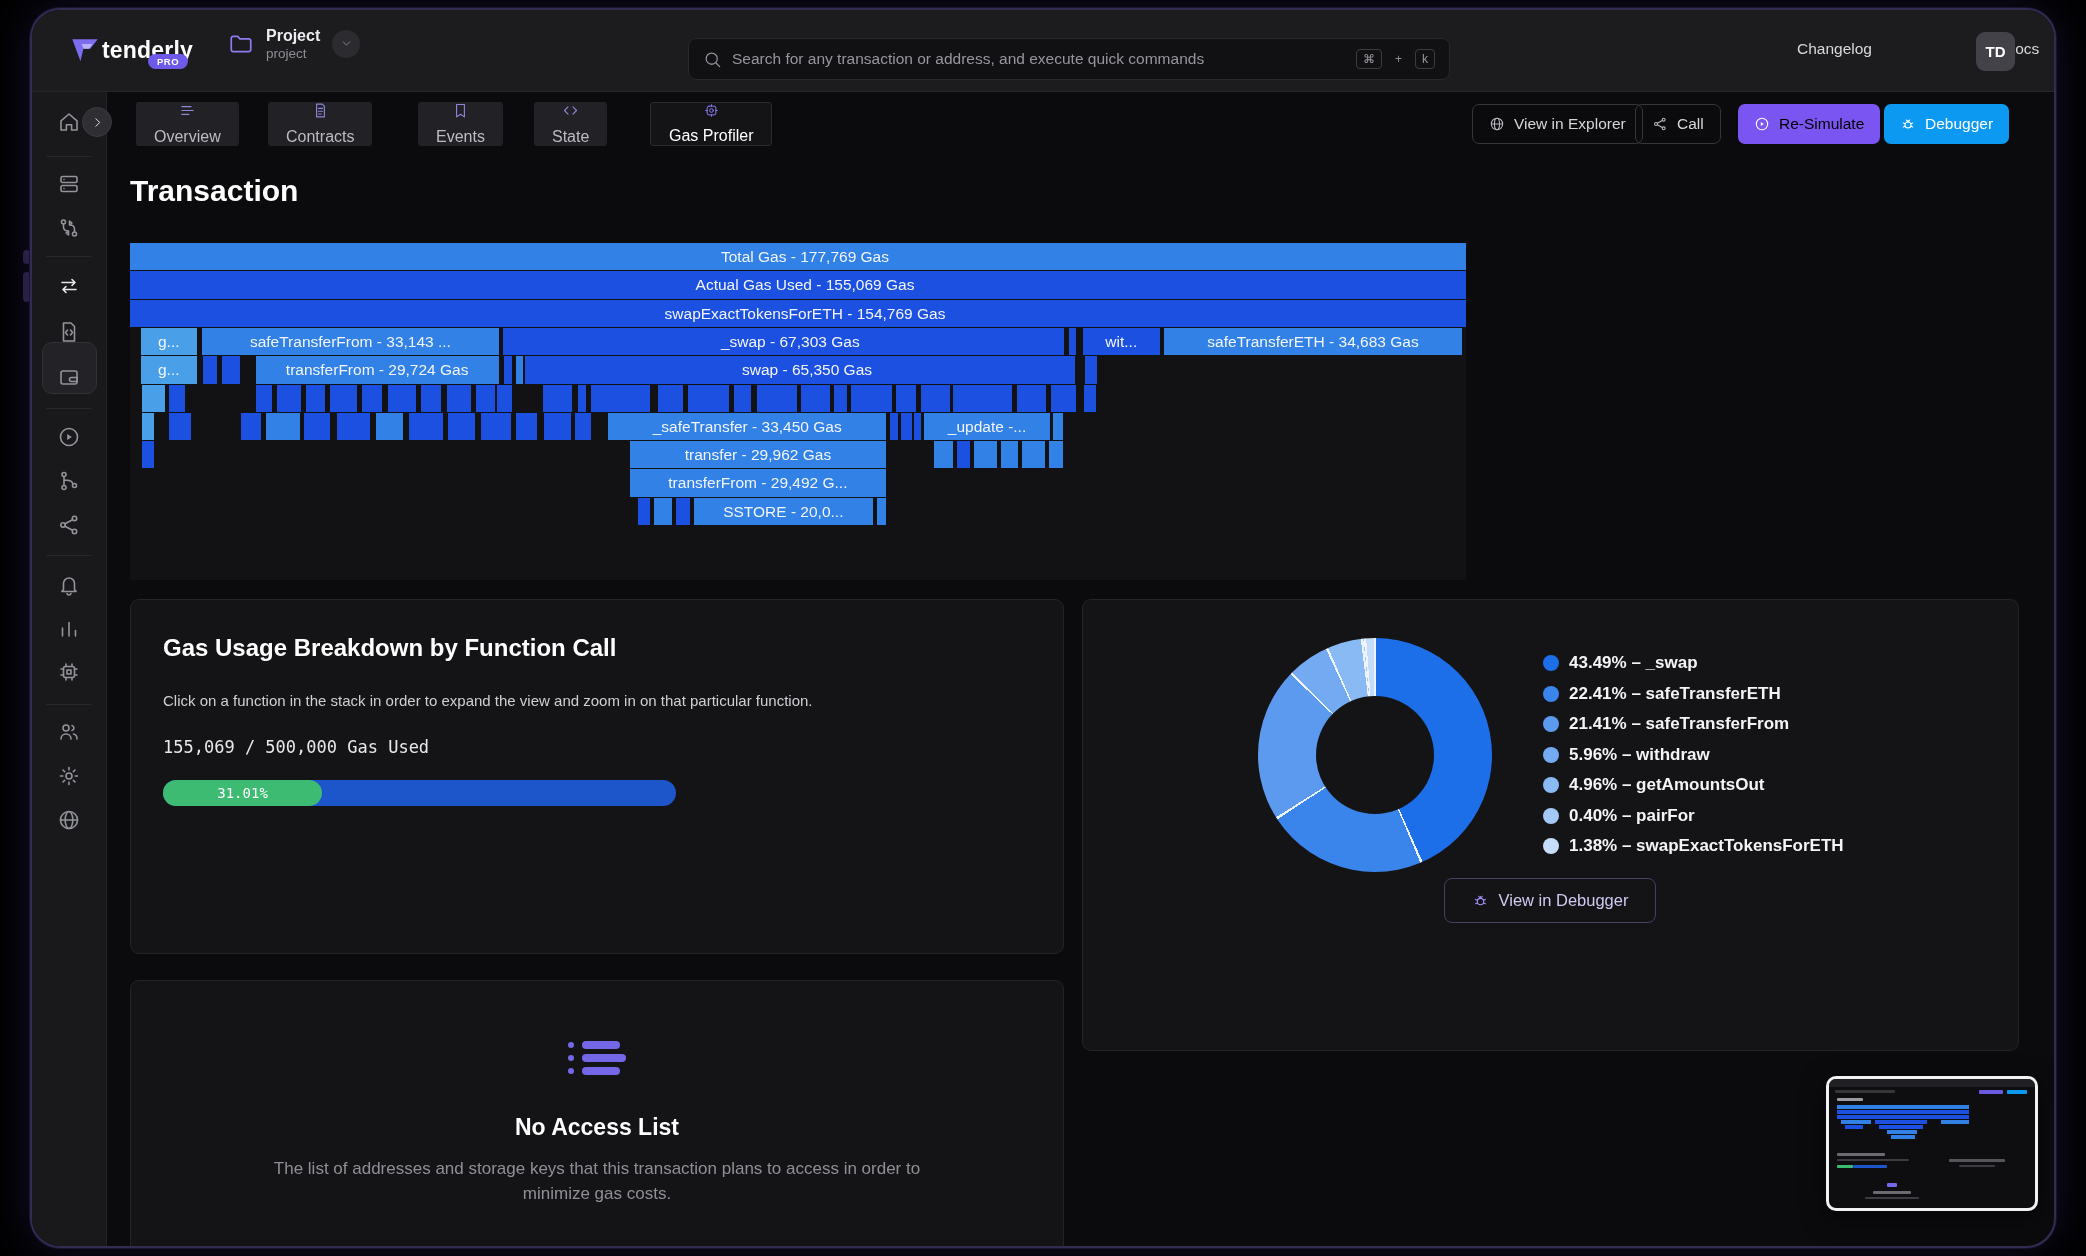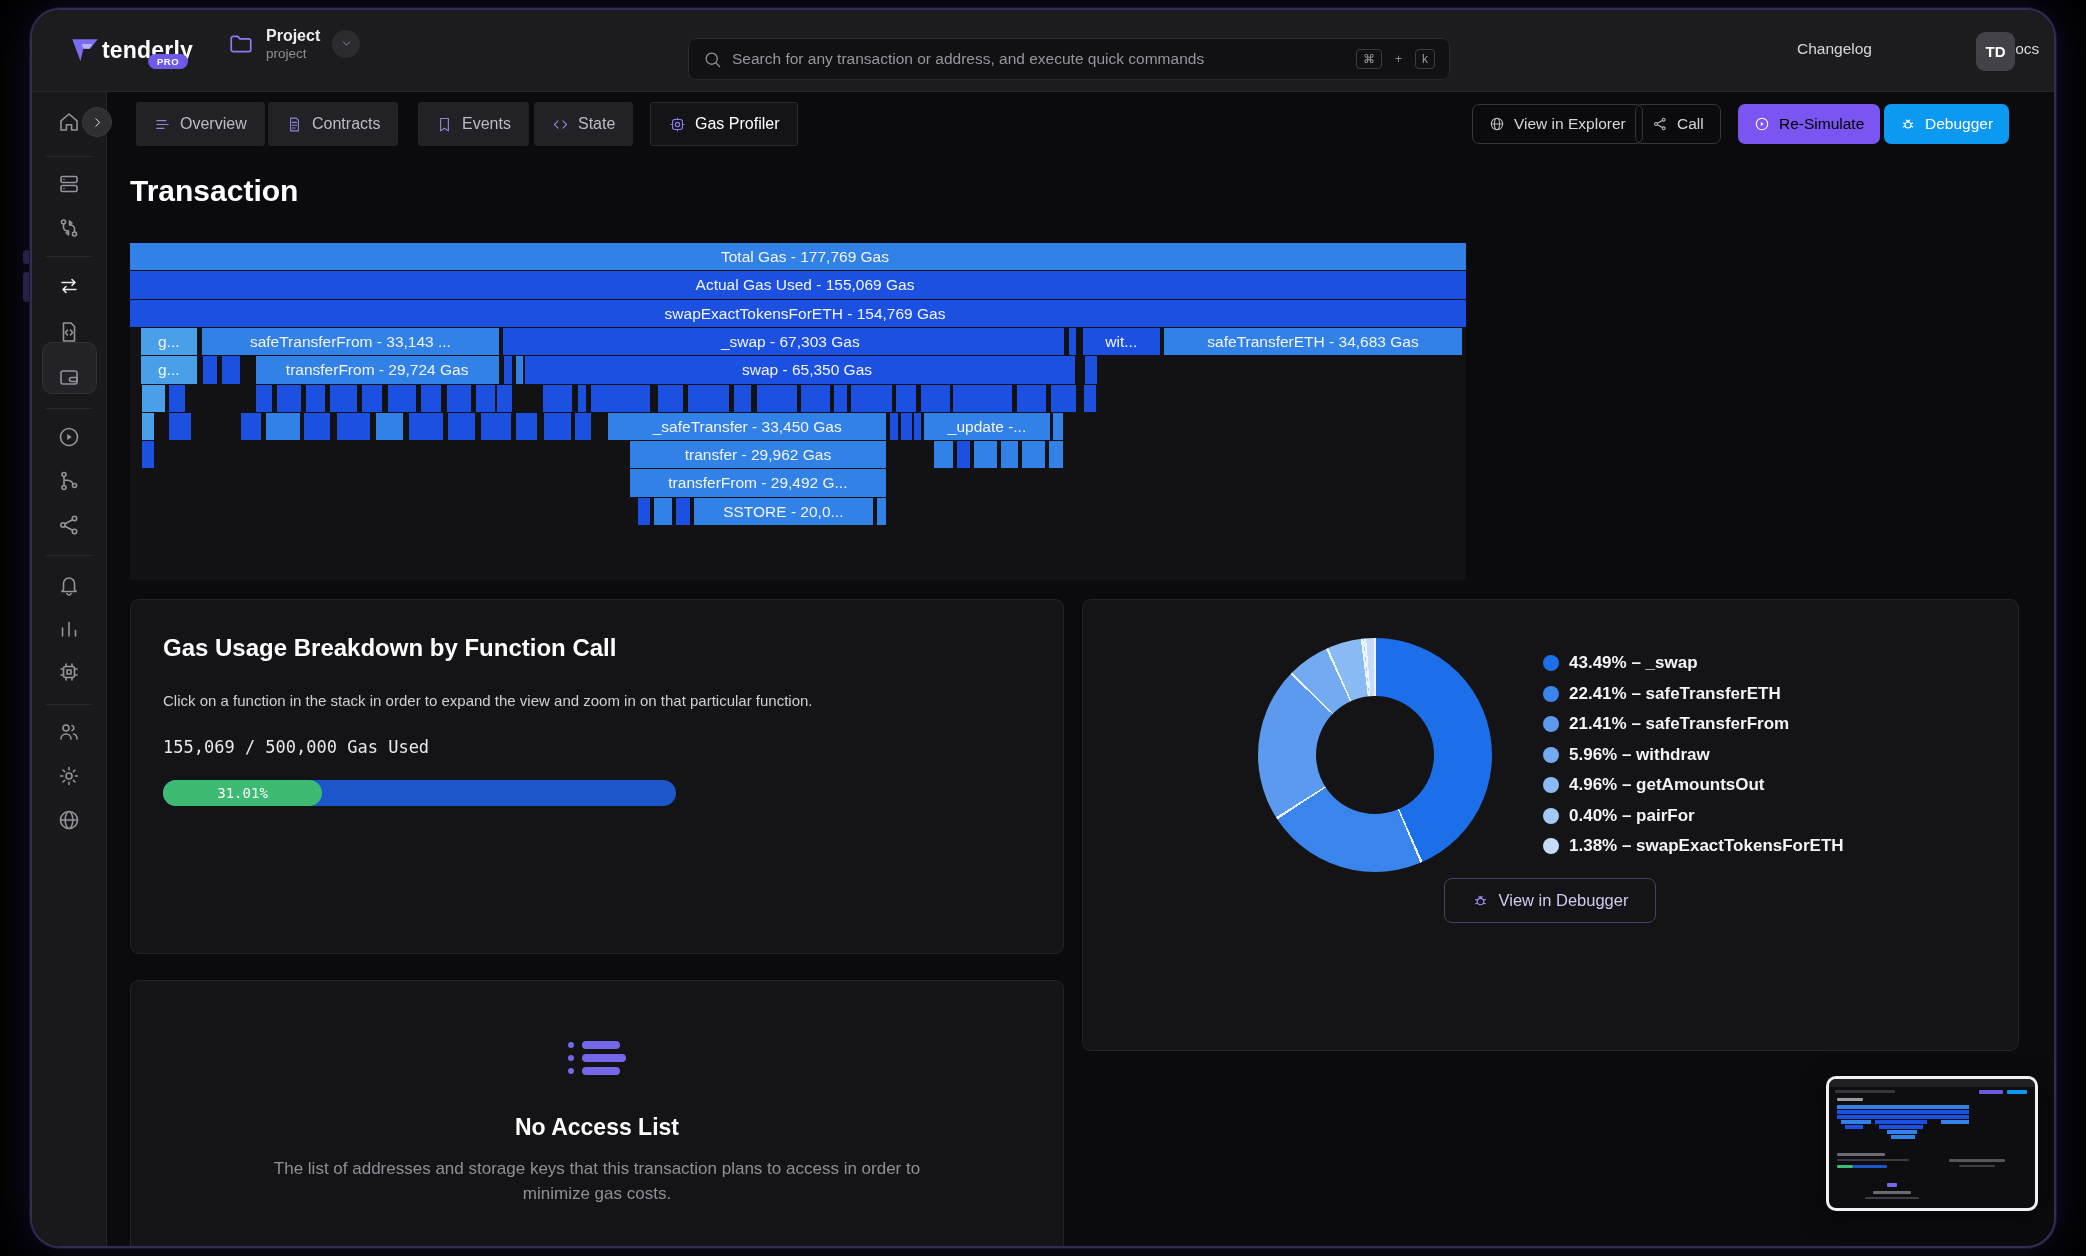--- a/index.html
+++ b/index.html
@@ -33,21 +33,21 @@
   .s-icon{position:absolute;left:50%;transform:translate(-50%,-50%);width:24px;height:24px;cursor:pointer;}
   .s-div{position:absolute;left:14px;width:46px;height:1px;background:#27272c;}
   .active-box{position:absolute;left:10px;top:250px;width:55px;height:52px;background:#232327;
     border:1px solid #303036;border-radius:10px;}
   .expander{position:absolute;left:50px;top:97px;width:30px;height:30px;border-radius:50%;background:#2e2e33;
     border:1px solid #3a3a40;display:flex;align-items:center;justify-content:center;cursor:pointer;z-index:5;}
   .sicon{stroke:#93939b;fill:none;stroke-width:1.6;stroke-linecap:round;stroke-linejoin:round;}
   .sicon-active{stroke:#e8e8ec;}
   
   .tab{position:absolute;top:92px;height:44px;border-radius:3px;background:#212126;display:flex;
-    align-items:center;gap:9px;padding:0 18px;color:#bcbcc4;font-size:16px;cursor:pointer;}
+    align-items:center;gap:9px;padding:0 18px;color:#bcbcc4;font-size:16px;cursor:pointer;flex-direction:column;}
   .tab.active{background:#141417;color:#fff;border:1px solid #2a2a30;}
   .abtn{position:absolute;top:94px;height:40px;border-radius:7px;display:flex;align-items:center;gap:9px;
     padding:0 16px;font-size:15.5px;cursor:pointer;}
   .abtn.outline{border:1px solid #35353c;color:#d6d6da;background:transparent;}
   .abtn.purple{background:#7a55f2;color:#000000;}
   .abtn.blue{background:#0c99f2;color:#fff;}
   
   .page-title{position:absolute;left:98px;top:164px;color:#fff;font-size:30px;font-weight:700;}
   .flame-panel{position:absolute;left:98px;top:233px;width:1336px;height:337px;background:#121215;}
   .fbar{position:absolute;height:27.4px;line-height:27.4px;font-size:15.5px;color:#f2f5fa;text-align:center;

